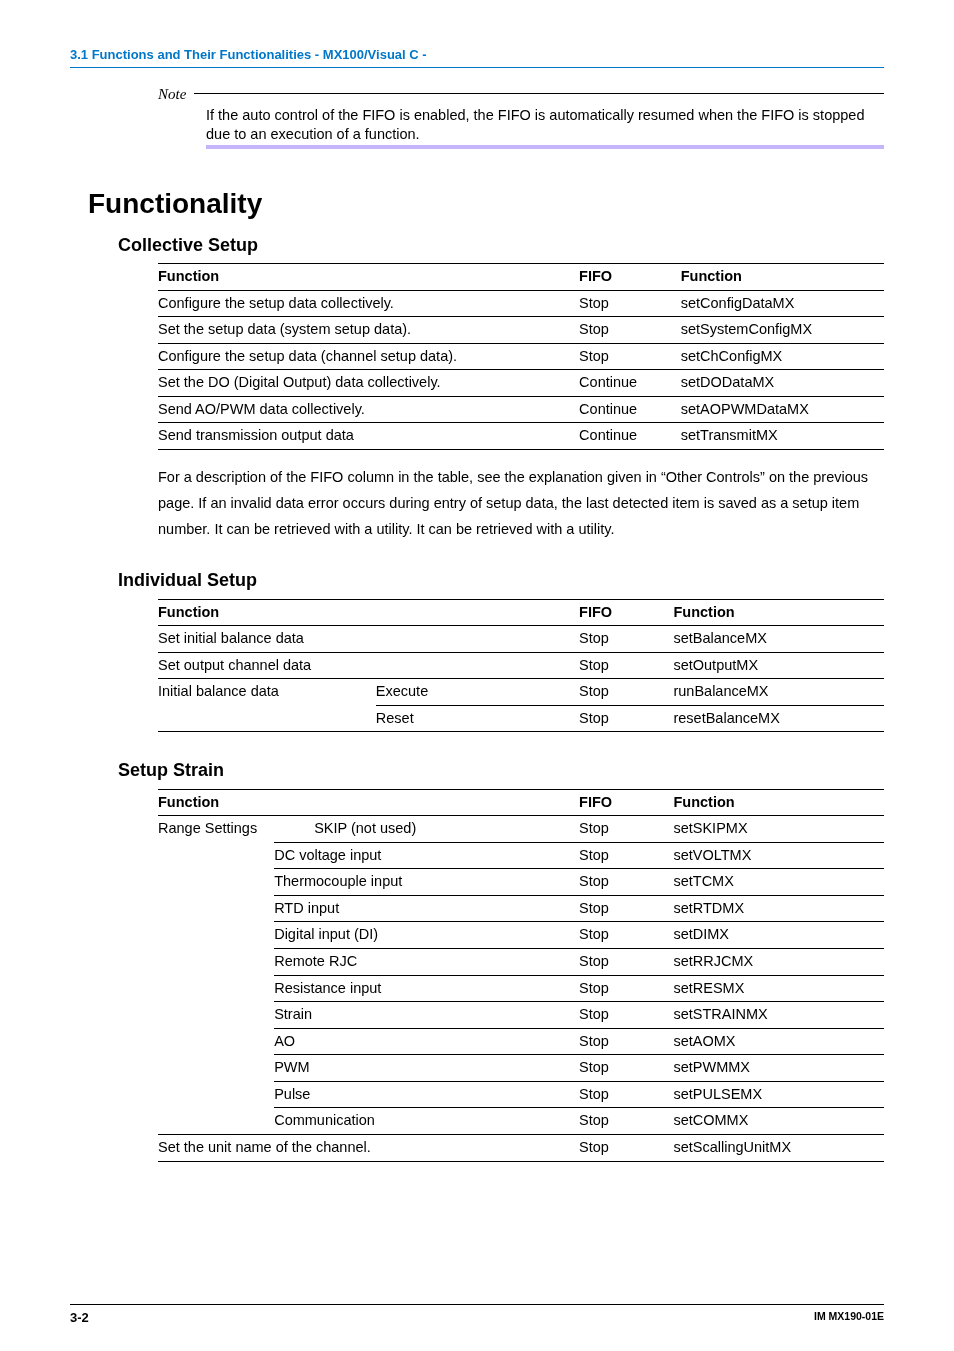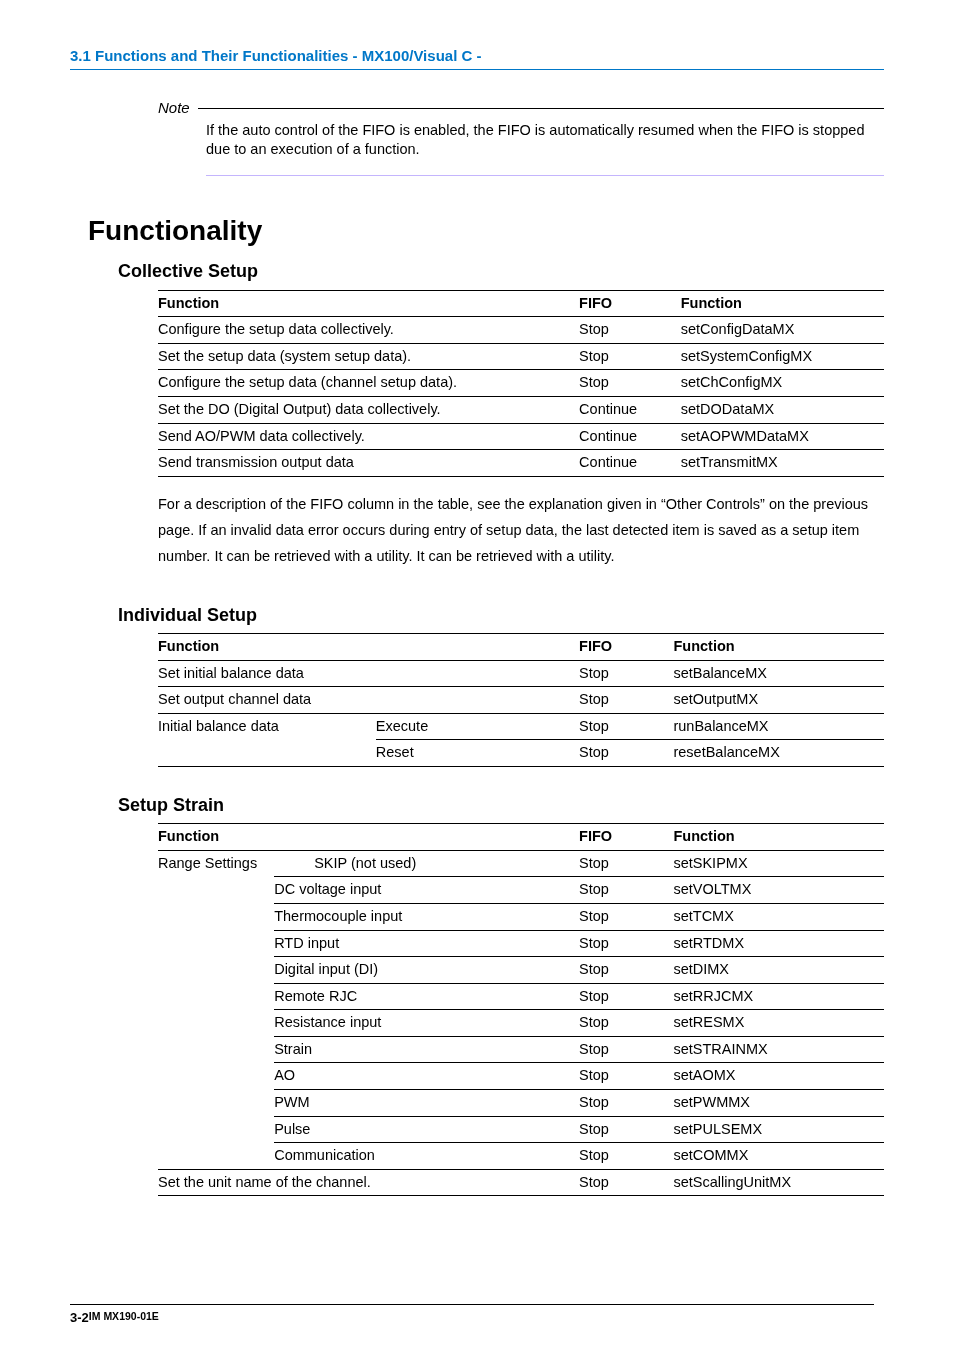--- a/index.html
+++ b/index.html
@@ -14,50 +14,51 @@
   .page {
     width: 954px;
     box-sizing: border-box;
     padding: 46px 70px 24px 70px;
     position: relative;
     min-height: 1351px;
   }
   .header-bar {
     color: #0077c8;
     font-weight: bold;
-    font-size: 15px;
+    font-size: 13px;
     border-bottom: 1px solid #0077c8;
     padding-bottom: 3px;
-    margin-bottom: 28px;
+    margin-bottom: 16px;
   }
   .note-block {
     margin-left: 88px;
     margin-right: 0;
   }
   .note-label {
     font-style: italic;
     font-size: 15px;
     display: inline-block;
     padding-right: 4px;
   }
   .note-row {
     display: flex;
     align-items: center;
+    font-family: Liberation Serif, serif;
   }
   .note-row .line {
     flex: 1;
     border-top: 1.5px solid #000;
     margin-left: 4px;
     height: 0;
   }
   .note-body {
     margin-left: 48px;
     margin-top: 2px;
-    border-bottom: 1px solid #c4b5fd;
-    padding-bottom: 15px;
+    border-bottom: 4px solid #c4b5fd;
+    padding-bottom: 0;
   }
   h1.func {
     font-size: 28px;
     font-weight: bold;
     margin: 36px 0 4px 18px;
   }
   h2.sub {
     font-size: 18px;
     font-weight: bold;
     margin: 10px 0 6px 48px;
@@ -90,26 +91,26 @@
   }
   .col-func { width: 58%; }
   .col-fifo { width: 14%; }
   .col-fn { width: 28%; }
   .col-func-a { width: 30%; }
   .col-func-b { width: 28%; }
   .footer {
     position: absolute;
     bottom: 24px;
     left: 70px;
-    right: 80px;
+    right: 70px;
     border-top: 1px solid #000;
     padding-top: 4px;
     font-size: 12px;
     display: flex;
-    justify-content: flex-start;
+    justify-content: space-between;
   }
   .footer .pg {
     font-weight: bold;
     font-size: 13px;
   }
   .footer .doc {
     font-weight: bold;
     font-size: 10.5px;
   }
 </style>
@@ -172,21 +173,21 @@
         </tr>
         <tr>
           <td>Send transmission output data</td>
           <td>Continue</td>
           <td>setTransmitMX</td>
         </tr>
       </tbody>
   </table>
   <div class="para">For a description of the FIFO column in the table, see the explanation given in “Other Controls” on the previous page. If an invalid data error occurs during entry of setup data, the last detected item is saved as a setup item number. It can be retrieved with a utility.  It can be retrieved with a utility.</div>
 
-  <h2 class="sub" style="margin-top:34px">Individual Setup</h2>
+  <h2 class="sub" style="margin-top:26px">Individual Setup</h2>
   <table class="data">
     <colgroup>
         <col class="col-func-a">
         <col class="col-func-b">
         <col style="width:13%">
         <col style="width:29%">
       </colgroup>
     <thead>
       <tr>
         <th colspan="2">Function</th>

